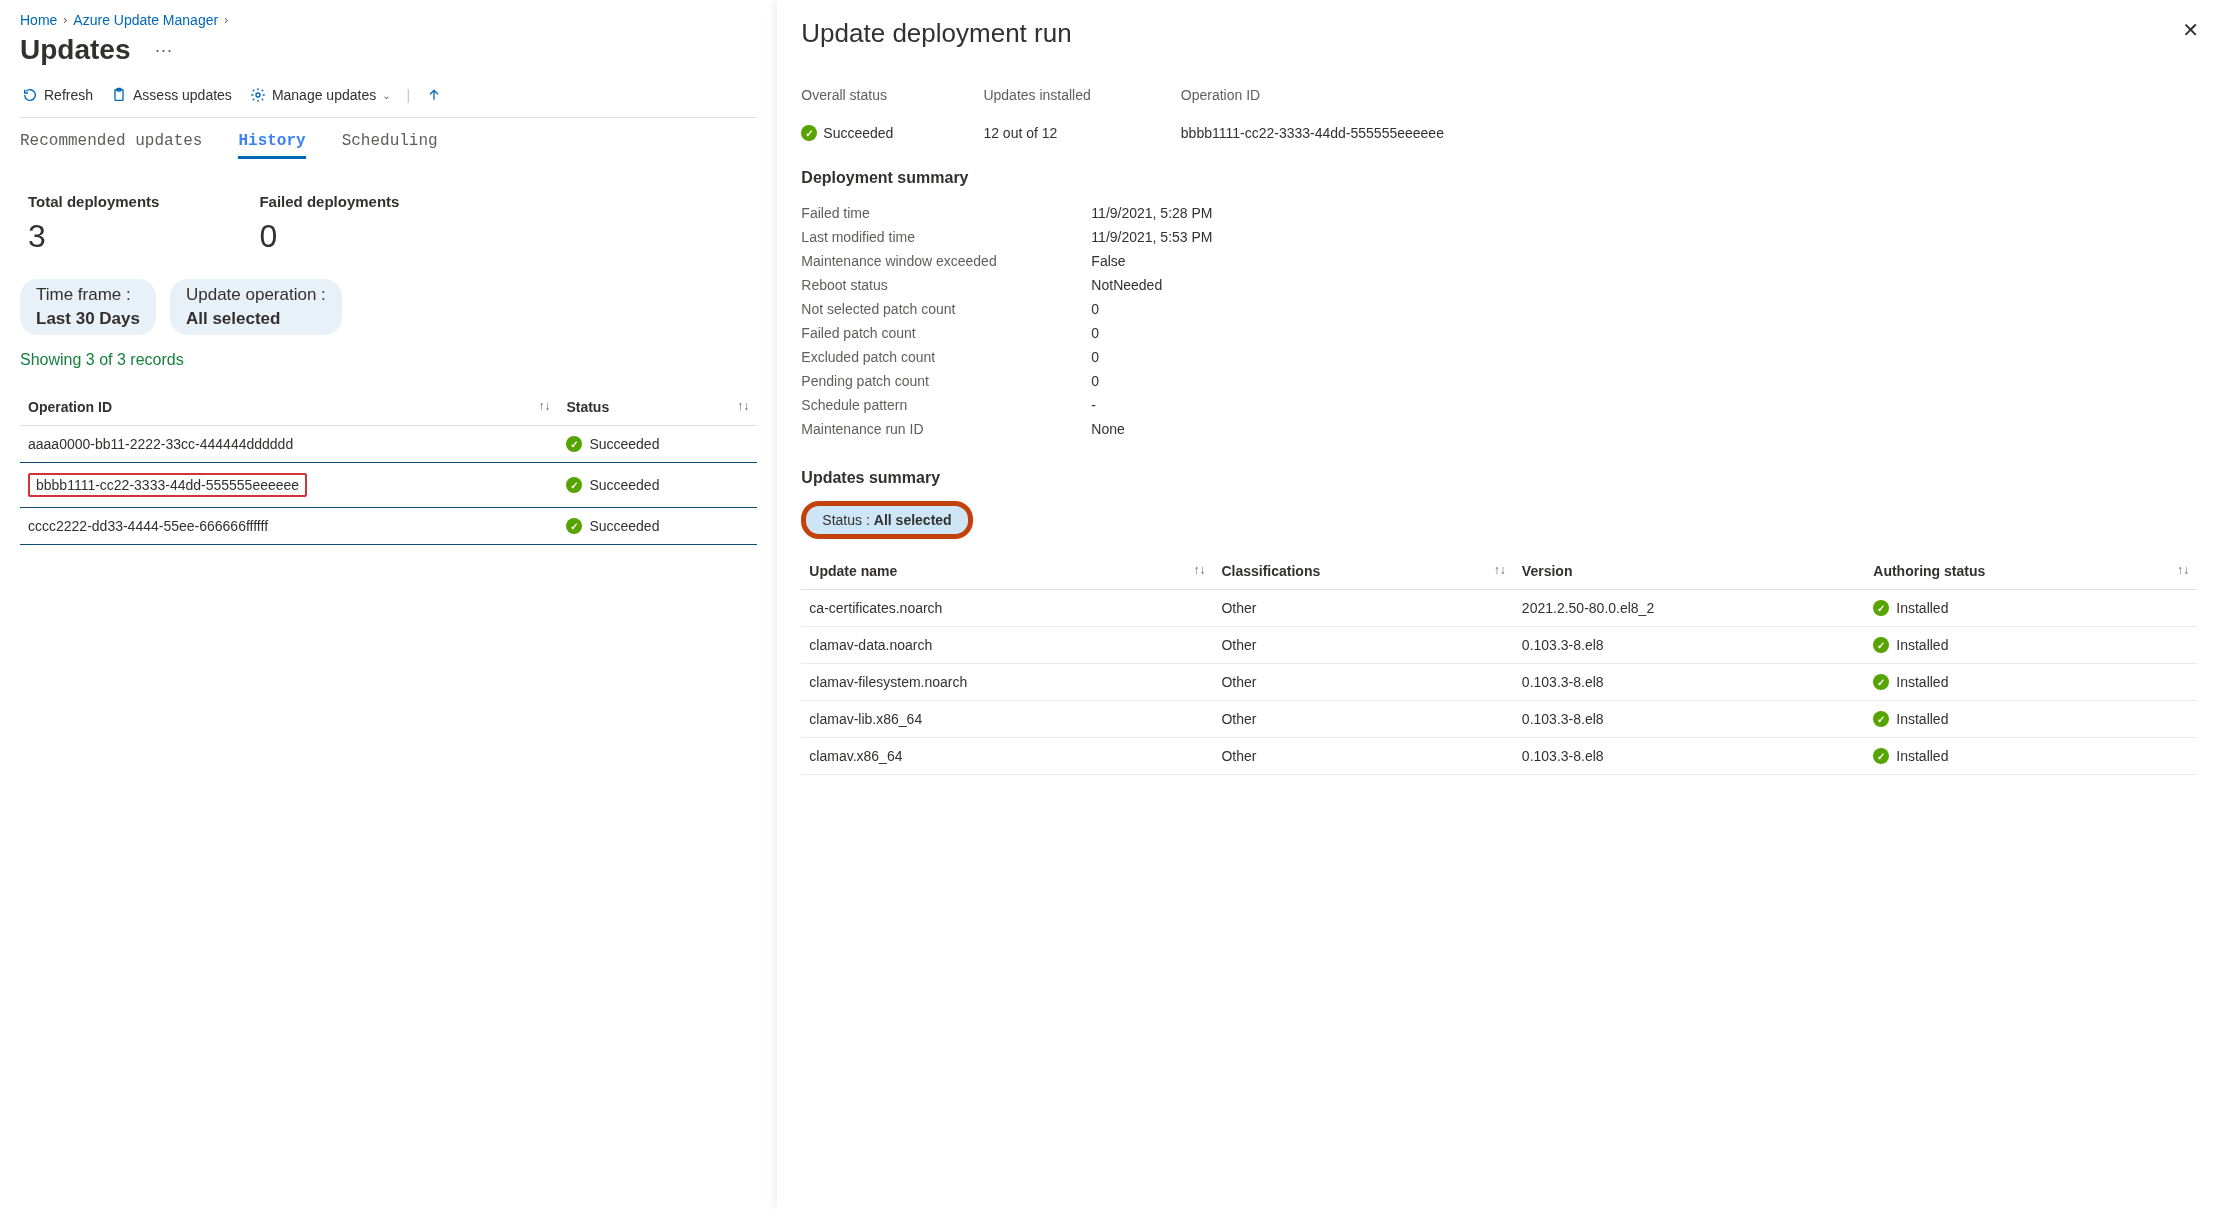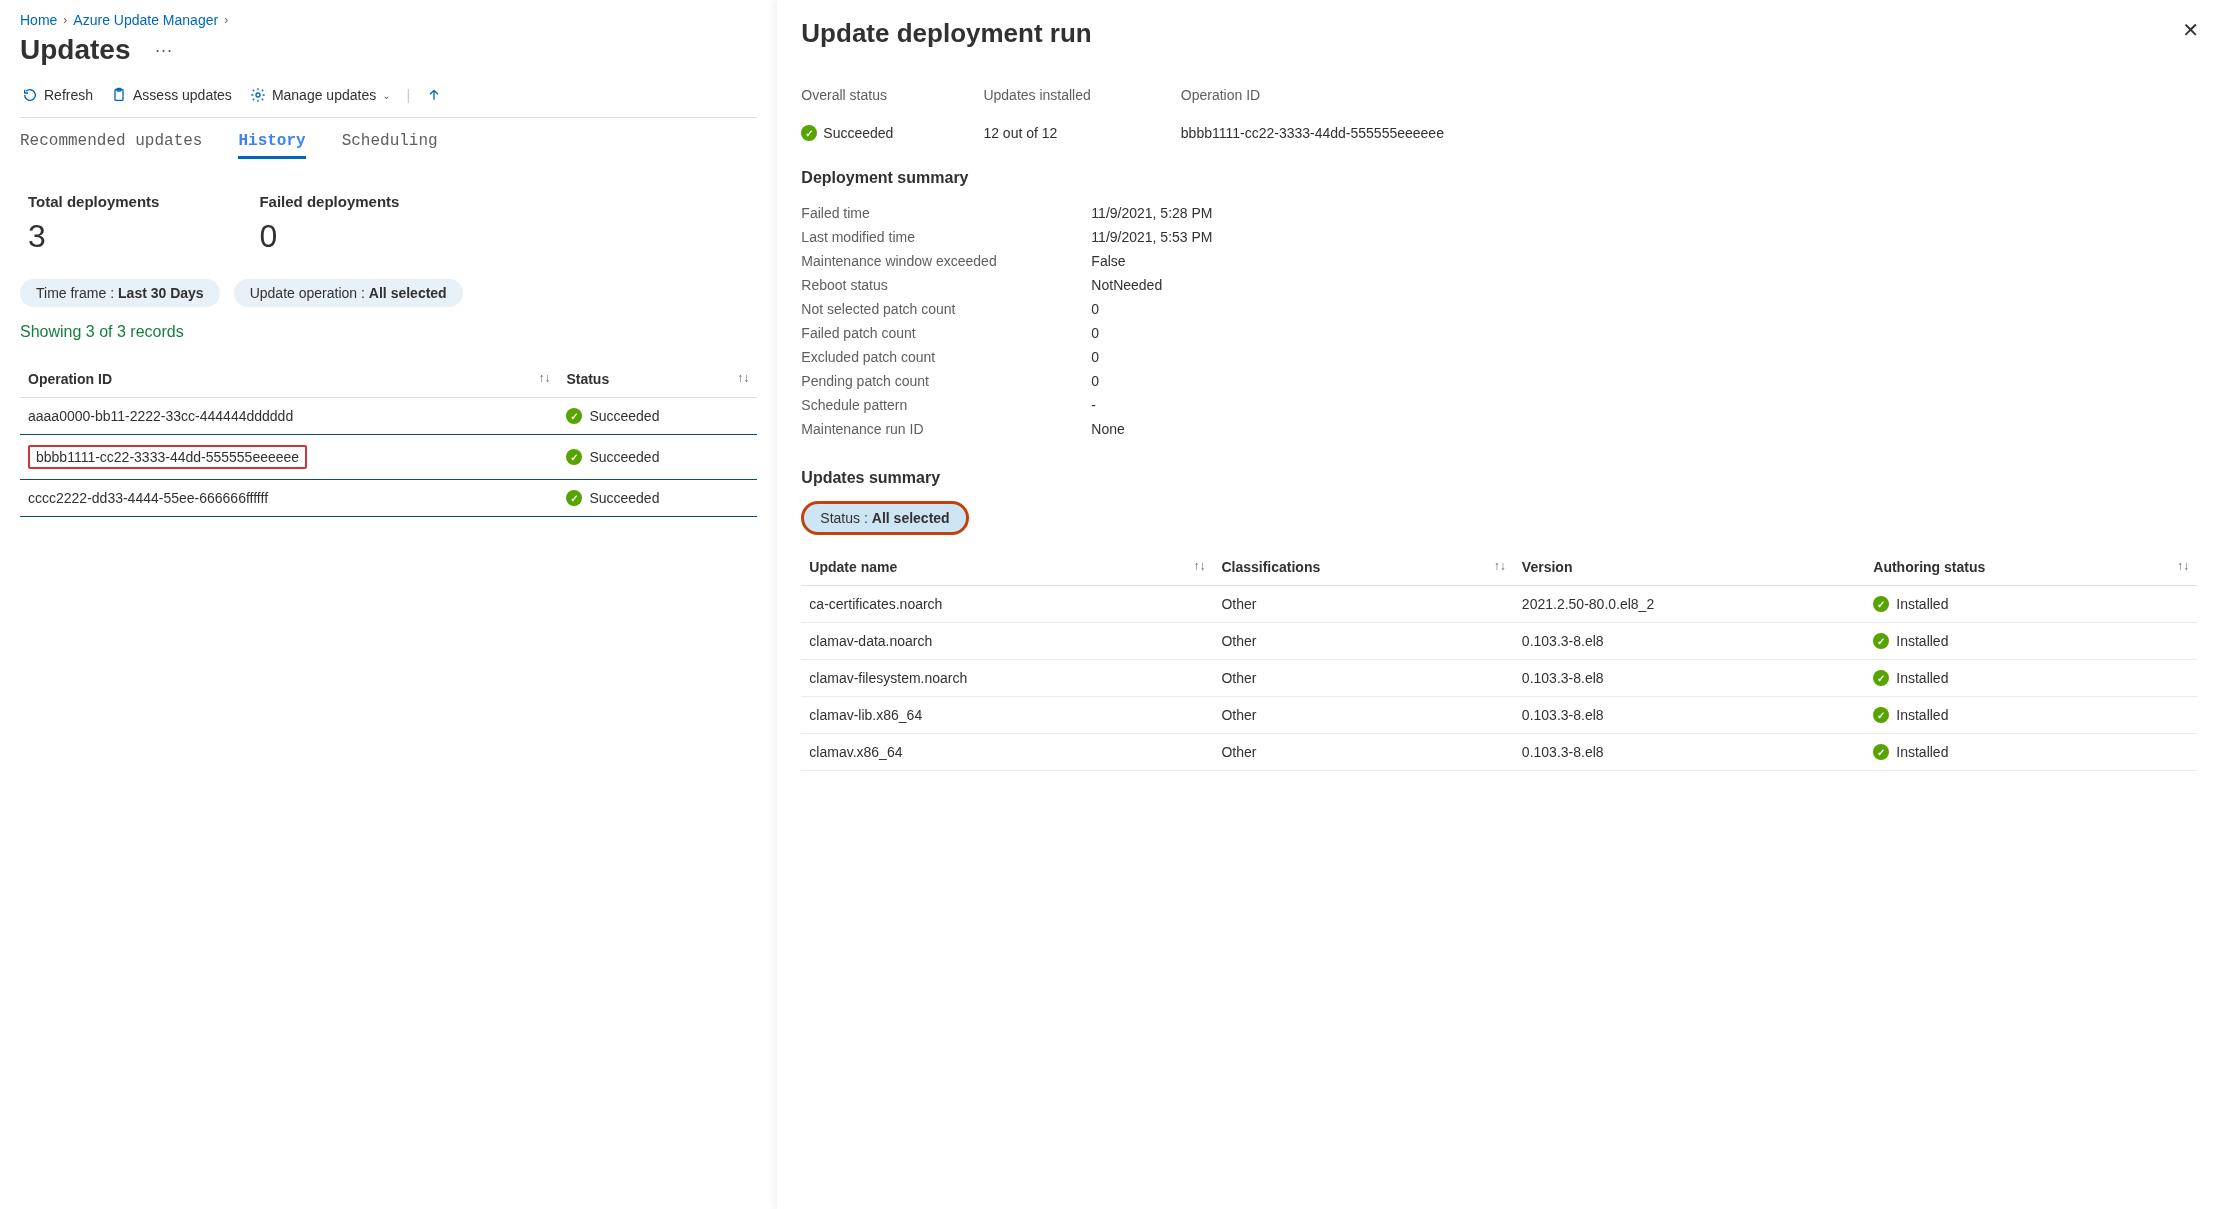--- a/index.html
+++ b/index.html
@@ -135,24 +135,25 @@
     
     .pills {
       display: flex;
       gap: 14px;
       margin-bottom: 16px;
     }
     .pill {
       background: #e8f0f8;
       border-radius: 18px;
       padding: 6px 16px;
-      font-size: 14px;
+      font-size: 17px;
       display: inline-flex;
       gap: 4px;
       cursor: pointer;
+      flex-direction: column;
     }
     .pill .strong {
       font-weight: 600;
     }
     .records-text {
       margin-bottom: 20px;
       font-size: 16px;
       color: #15803d;
     }
     
@@ -207,21 +208,21 @@
       top: 18px;
       right: 22px;
       font-size: 20px;
       cursor: pointer;
       color: #323130;
       background: none;
       border: none;
     }
     .panel-title {
       font-size: 26px;
-      font-weight: 700;
+      font-weight: 400;
       margin-bottom: 38px;
     }
     .overview-grid {
       display: flex;
       gap: 90px;
       margin-bottom: 28px;
     }
     .overview-col {
       display: flex;
       flex-direction: column;
@@ -254,21 +255,21 @@
       width: 290px;
       color: #605e5c;
       font-size: 14px;
     }
     .kv-val {
       font-size: 14px;
       color: #323130;
     }
     .status-pill {
       background: #cde5f5;
-      border: 3px solid #c2410c;
+      border: 5px solid #c2410c;
       border-radius: 18px;
       padding: 6px 16px;
       display: inline-flex;
       gap: 4px;
       font-size: 14px;
       margin-bottom: 14px;
       cursor: pointer;
     }
     .status-pill .strong {
       font-weight: 600;

